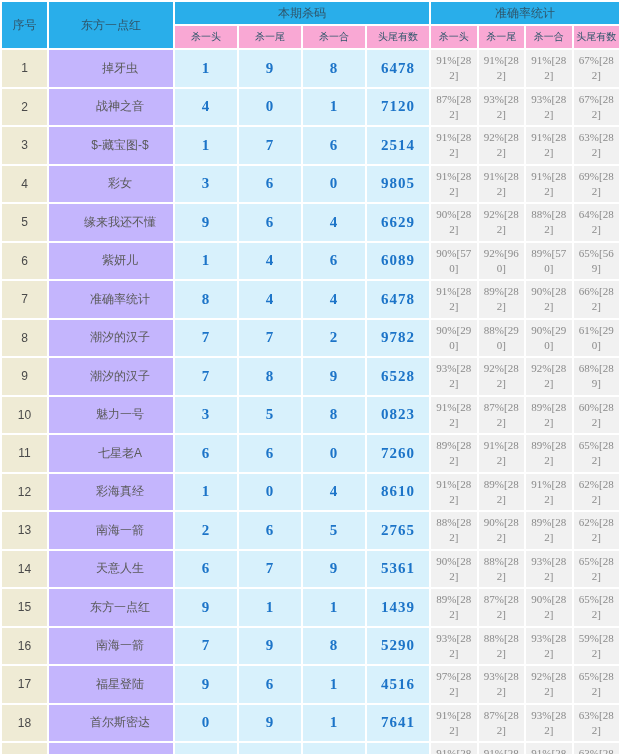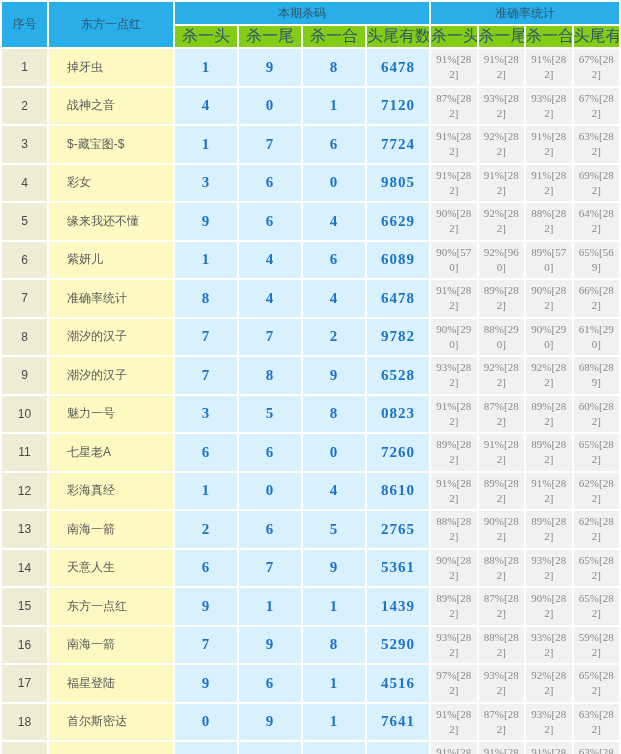--- a/index.html
+++ b/index.html
@@ -24,30 +24,30 @@
   
   thead th {
     background: #29aeea;
     color: #2f566b;
     font-size: 12px;
     font-weight: normal;
     text-align: center;
     white-space: nowrap;
   }
   tr.h1 th { height: 22px; }
-  tr.h2 th { height: 16px; background: #84cc16; font-size: 16px; }
+  tr.h2 th { height: 22px; background: #f9a8d4; font-size: 10px; }
   
   tbody tr { height: 36.5px; }
   td.c-idx {
     background: #efebd5; color: #4a4a4a;
     font-size: 12px; text-align: center;
   }
   td.c-name {
-    background: #fef9c3; color: #5a5a5a;
-    font-size: 12px; text-align: left; padding-left: 18px;
+    background: #c4b5fd; color: #5a5a5a;
+    font-size: 12px; text-align: center; padding-left: 18px;
     white-space: nowrap;
   }
   td.c-kill {
     background: #d8f1fc; color: #1c74c8;
     font-family: "Liberation Serif", "DejaVu Serif", serif;
     font-weight: bold; font-size: 15px;
     text-align: center; letter-spacing: 1px;
   }
   td.c-acc {
     background: #f1f1f1; color: #8a8a8a;
@@ -116,21 +116,21 @@
           <td class="c-acc">93%[282]</td>
           <td class="c-acc">93%[282]</td>
           <td class="c-acc">67%[282]</td>
         </tr>
         <tr>
           <td class="c-idx">3</td>
           <td class="c-name">$-藏宝图-$</td>
           <td class="c-kill">1</td>
           <td class="c-kill">7</td>
           <td class="c-kill">6</td>
-          <td class="c-kill">7724</td>
+          <td class="c-kill">2514</td>
           <td class="c-acc">91%[282]</td>
           <td class="c-acc">92%[282]</td>
           <td class="c-acc">91%[282]</td>
           <td class="c-acc">63%[282]</td>
         </tr>
         <tr>
           <td class="c-idx">4</td>
           <td class="c-name">彩女</td>
           <td class="c-kill">3</td>
           <td class="c-kill">6</td>

